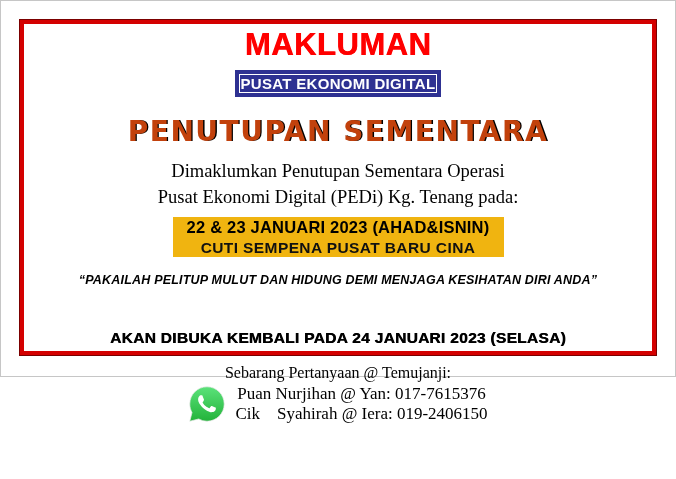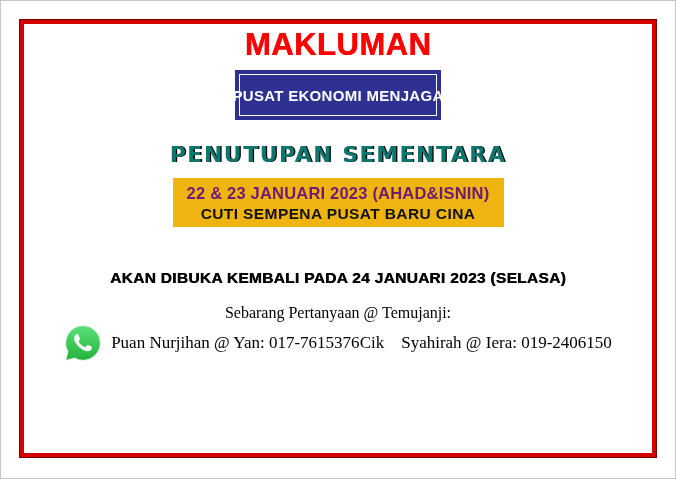--- a/index.html
+++ b/index.html
@@ -1,20 +1,20 @@
 <!DOCTYPE html>
 <html><head>
 <meta charset="utf-8">
 <style>
   * { margin: 0; padding: 0; box-sizing: border-box; }
   html, body { width: 676px; height: 479px; background: #ffffff; }
   body { font-family: "Liberation Sans", sans-serif; position: relative; }
 
   .page {
-    width: 676px; height: 479px;
+    width: 676px; height: 377px;
     border: 1px solid #c6c6c6;
     background: #ffffff;
     position: relative;
   }
 
   .frame {
     position: absolute;
     left: 19px; top: 19px; right: 19px; bottom: 21px;
     border: 4px solid #d40000;
     box-shadow: 0 0 0 1px #7b0000;
@@ -49,24 +49,24 @@
     font-weight: bold;
     font-size: 15px;
     letter-spacing: 0.3px;
     white-space: nowrap;
   }
 
   .heading {
     margin-top: 19px;
     font-family: "DejaVu Sans", sans-serif;
     font-weight: 900;
-    font-size: 22px;
+    font-size: 28px;
     line-height: 32px;
     letter-spacing: 1.5px;
-    color: #0f766e;
+    color: #c2410c;
     text-shadow: 1.3px 0 0 #000000;
   }
 
   .body-text {
     margin-top: 10px;
     font-family: "Liberation Serif", serif;
     font-size: 18.5px;
     line-height: 26px;
     color: #000000;
     text-align: center;
@@ -75,21 +75,21 @@
   .highlight {
     margin-top: 7px;
     width: 331px; height: 49px;
     background: #f0b410;
     display: flex; flex-direction: column;
     align-items: center; justify-content: center;
     gap: 1px;
   }
   .highlight .hl1 {
     font-weight: 800; font-size: 16.5px; line-height: 20px;
-    color: #701a75; letter-spacing: 0.2px; white-space: nowrap;
+    color: #000000; letter-spacing: 0.2px; white-space: nowrap;
   }
   .highlight .hl2 {
     font-weight: 800; font-size: 15.5px; line-height: 19px;
     color: #111111; letter-spacing: 0.4px; white-space: nowrap;
   }
 
   .quote {
     margin-top: 16px;
     font-style: italic;
     font-weight: 700;
@@ -117,50 +117,55 @@
   }
 
   .contact {
     margin-top: 2px;
     display: flex;
     align-items: center;
     gap: 9px;
   }
   .wa { display: inline-flex; width: 38px; height: 38px; }
   .contact-lines {
-    display: flex; flex-direction: row; text-align: center;
+    display: flex; flex-direction: column; text-align: center;
   }
   .contact-line {
     font-family: "Liberation Serif", serif;
     font-size: 17px;
     line-height: 19.5px;
     color: #000000;
     white-space: pre;
   }
 </style>
 </head>
 <body>
 
 <div class="page">
   <div class="frame">
 
     <div class="title">MAKLUMAN</div>
 
     <div class="logo-box">
-      <div class="logo-inner">PUSAT EKONOMI MENJAGA</div>
+      <div class="logo-inner">PUSAT EKONOMI DIGITAL</div>
     </div>
 
     <div class="heading">PENUTUPAN SEMENTARA</div>
 
+    <div class="body-text">
+      <div>Dimaklumkan Penutupan Sementara Operasi</div>
+      <div>Pusat Ekonomi Digital (PEDi) Kg. Tenang pada:</div>
+    </div>
 
     <div class="highlight">
       <div class="hl1">22 &amp; 23 JANUARI 2023 (AHAD&amp;ISNIN)</div>
       <div class="hl2">CUTI SEMPENA PUSAT BARU CINA</div>
     </div>
 
+    <div class="quote">“PAKAILAH PELITUP MULUT DAN HIDUNG DEMI MENJAGA KESIHATAN DIRI ANDA”</div>
 
     <div class="reopen">AKAN DIBUKA KEMBALI PADA 24 JANUARI 2023 (SELASA)</div>
 
     <div class="contact-heading">Sebarang Pertanyaan @ Temujanji:</div>
 
     <div class="contact">
       <span class="wa">
         <svg width="38" height="38" viewBox="0 0 32 32" aria-hidden="true">
           <defs>
             <linearGradient id="wg" x1="0" y1="0" x2="0" y2="1">

